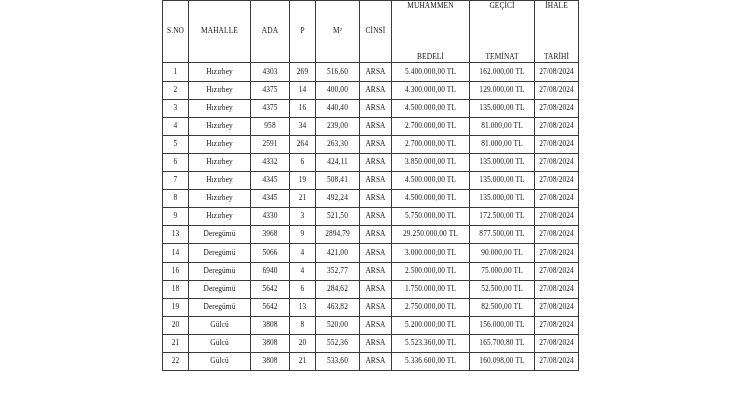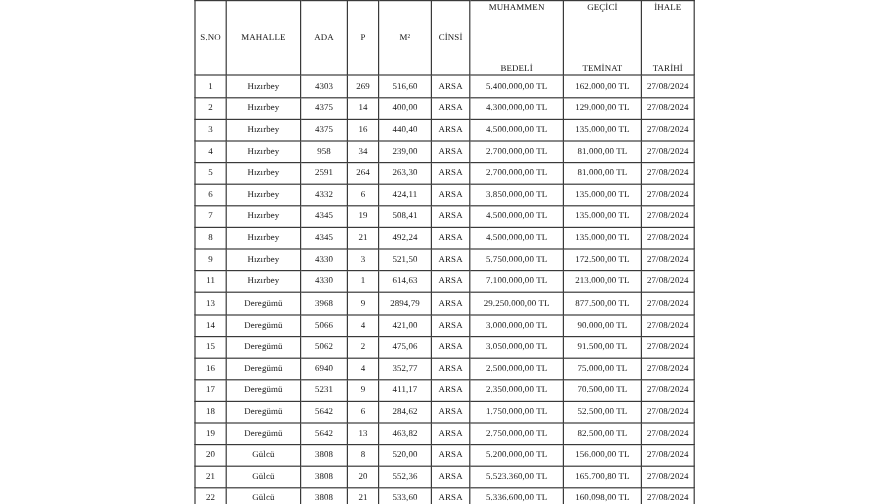--- a/index.html
+++ b/index.html
@@ -221,31 +221,20 @@
             <td class="cell-mahalle">Hızırbey</td>
             <td class="cell-ada">4330</td>
             <td class="cell-p">3</td>
             <td class="cell-m2">521,50</td>
             <td class="cell-cinsi">ARSA</td>
             <td class="cell-muhammen">5.750.000,00 TL</td>
             <td class="cell-teminat">172.500,00 TL</td>
             <td class="cell-tarih">27/08/2024</td>
           </tr>
           <tr>
-            <td class="cell-sno">11</td>
-            <td class="cell-mahalle">Hızırbey</td>
-            <td class="cell-ada">4330</td>
-            <td class="cell-p">1</td>
-            <td class="cell-m2">614,63</td>
-            <td class="cell-cinsi">ARSA</td>
-            <td class="cell-muhammen">7.100.000,00 TL</td>
-            <td class="cell-teminat">213.000,00 TL</td>
-            <td class="cell-tarih">27/08/2024</td>
-          </tr>
-          <tr>
             <td class="cell-sno">13</td>
             <td class="cell-mahalle">Deregümü</td>
             <td class="cell-ada">3968</td>
             <td class="cell-p">9</td>
             <td class="cell-m2">2894,79</td>
             <td class="cell-cinsi">ARSA</td>
             <td class="cell-muhammen">29.250.000,00 TL</td>
             <td class="cell-teminat">877.500,00 TL</td>
             <td class="cell-tarih">27/08/2024</td>
           </tr>
@@ -254,50 +243,28 @@
             <td class="cell-mahalle">Deregümü</td>
             <td class="cell-ada">5066</td>
             <td class="cell-p">4</td>
             <td class="cell-m2">421,00</td>
             <td class="cell-cinsi">ARSA</td>
             <td class="cell-muhammen">3.000.000,00 TL</td>
             <td class="cell-teminat">90.000,00 TL</td>
             <td class="cell-tarih">27/08/2024</td>
           </tr>
           <tr>
-            <td class="cell-sno">15</td>
-            <td class="cell-mahalle">Deregümü</td>
-            <td class="cell-ada">5062</td>
-            <td class="cell-p">2</td>
-            <td class="cell-m2">475,06</td>
-            <td class="cell-cinsi">ARSA</td>
-            <td class="cell-muhammen">3.050.000,00 TL</td>
-            <td class="cell-teminat">91.500,00 TL</td>
-            <td class="cell-tarih">27/08/2024</td>
-          </tr>
-          <tr>
             <td class="cell-sno">16</td>
             <td class="cell-mahalle">Deregümü</td>
             <td class="cell-ada">6940</td>
             <td class="cell-p">4</td>
             <td class="cell-m2">352,77</td>
             <td class="cell-cinsi">ARSA</td>
             <td class="cell-muhammen">2.500.000,00 TL</td>
             <td class="cell-teminat">75.000,00 TL</td>
-            <td class="cell-tarih">27/08/2024</td>
-          </tr>
-          <tr>
-            <td class="cell-sno">17</td>
-            <td class="cell-mahalle">Deregümü</td>
-            <td class="cell-ada">5231</td>
-            <td class="cell-p">9</td>
-            <td class="cell-m2">411,17</td>
-            <td class="cell-cinsi">ARSA</td>
-            <td class="cell-muhammen">2.350.000,00 TL</td>
-            <td class="cell-teminat">70.500,00 TL</td>
             <td class="cell-tarih">27/08/2024</td>
           </tr>
           <tr>
             <td class="cell-sno">18</td>
             <td class="cell-mahalle">Deregümü</td>
             <td class="cell-ada">5642</td>
             <td class="cell-p">6</td>
             <td class="cell-m2">284,62</td>
             <td class="cell-cinsi">ARSA</td>
             <td class="cell-muhammen">1.750.000,00 TL</td>

